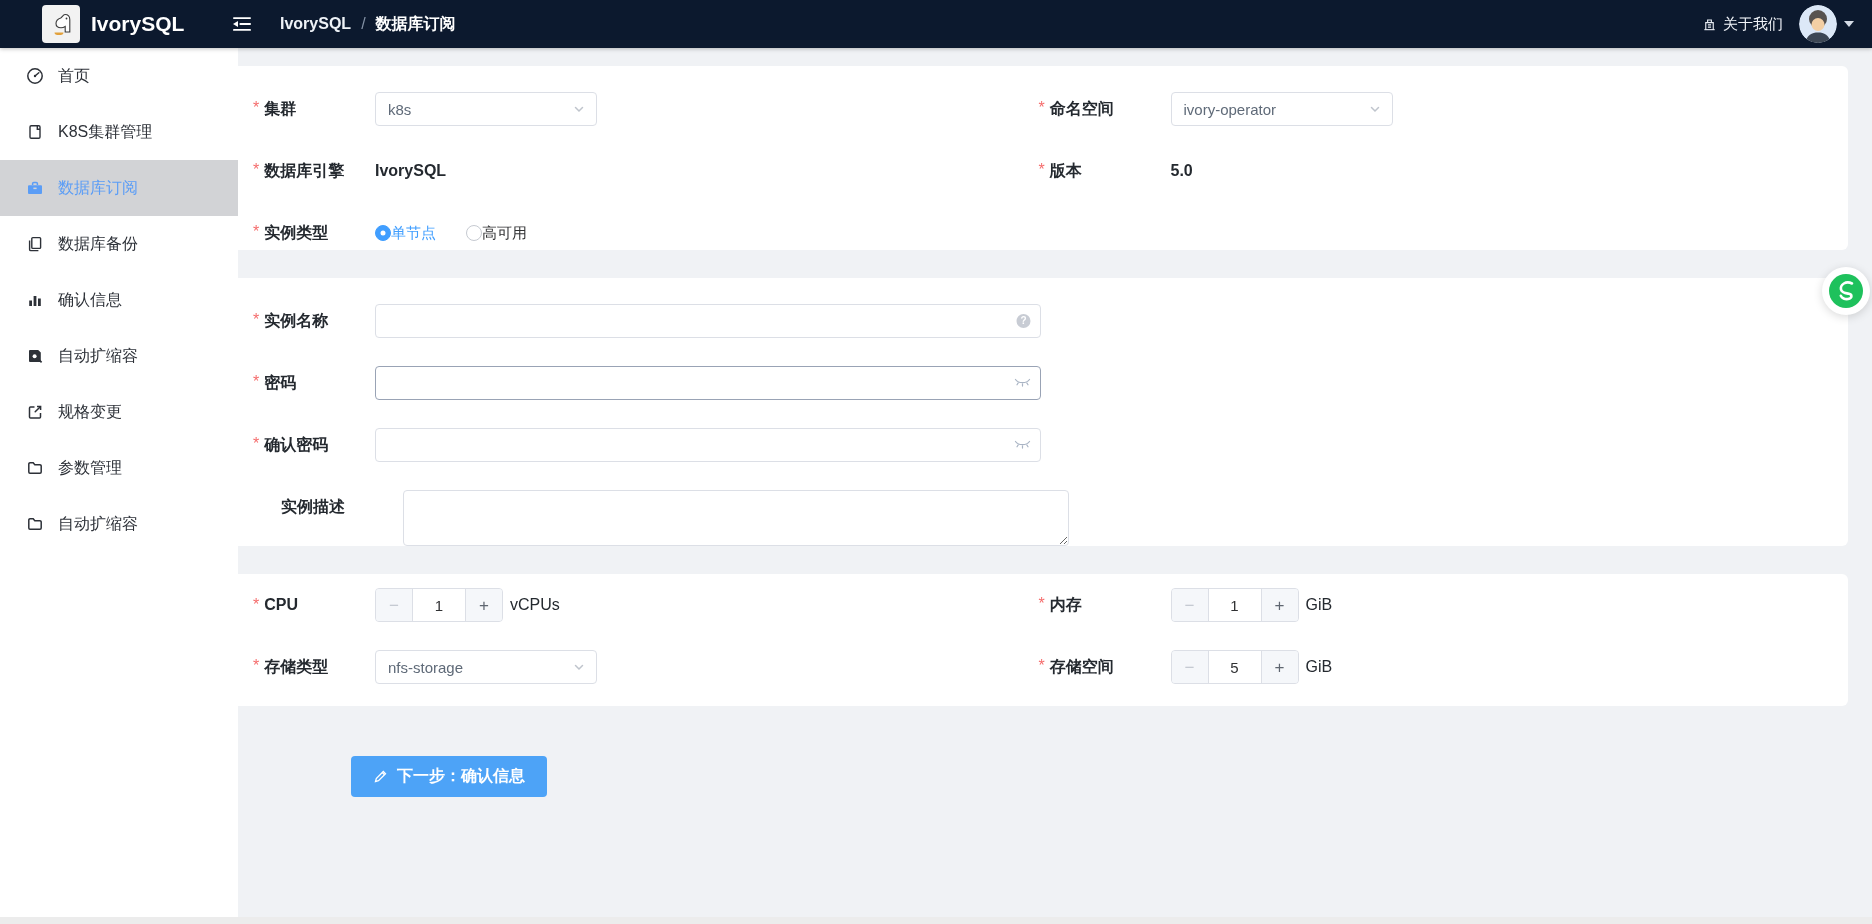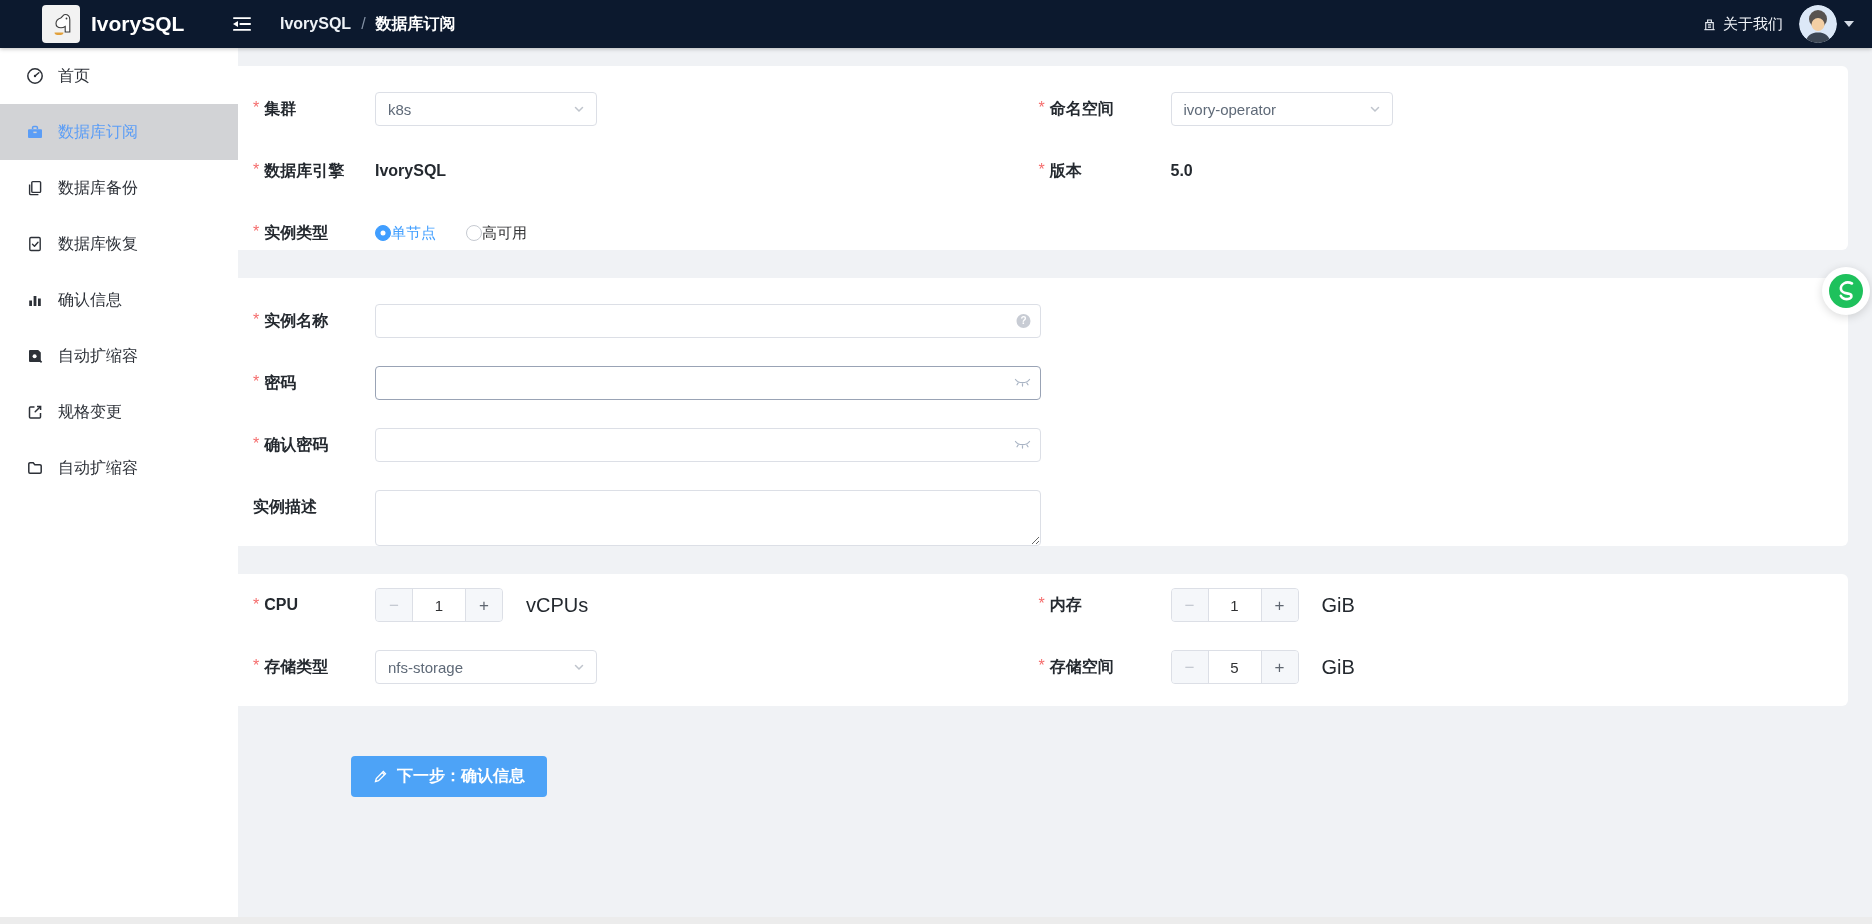--- a/index.html
+++ b/index.html
@@ -71,21 +71,21 @@
   .desc-textarea {
     width:666px; height:56px; border:1px solid #dcdfe6; border-radius:4px;
     padding:7px 12px; font-size:15px; color:#303133; outline:none; resize:both;
     font-family:"Liberation Sans", sans-serif;
   }
 
   .stepper { display:flex; height:34px; border:1px solid #dcdfe6; border-radius:4px; overflow:hidden; background:#f5f7fa; flex:none; }
   .step-btn { width:36px; background:#f5f7fa; border:none; font-size:17px; color:#5f6670; cursor:pointer; line-height:1; padding:0; }
   .step-btn.disabled { color:#c3c8d0; cursor:not-allowed; }
   .step-input { width:54px; border:none; border-left:1px solid #dcdfe6; border-right:1px solid #dcdfe6; text-align:center; font-size:15px; color:#303133; outline:none; background:#fff; }
-  .unit { margin-left:23px; font-size:20px; color:#24292f; }
+  .unit { margin-left:7px; font-size:16px; color:#24292f; }
 
   .next-btn {
     margin:28px 0 0 122px; height:41px; padding:0 22px; background:#4da3f7; color:#fff;
     border:none; border-radius:4px; font-size:16px; font-weight:600;
     display:inline-flex; align-items:center; gap:9px; cursor:pointer;justify-content:flex-end;
   }
 
   
   .float-widget { position:absolute; top:267px; right:2px; width:48px; height:48px; z-index:30; cursor:pointer; }
   .float-widget .disc { width:48px; height:48px; border-radius:50%; background:#fff; box-shadow:0 2px 10px rgba(0,0,0,.15); display:flex; align-items:center; justify-content:center; }
@@ -156,20 +156,29 @@
     <span class="s-icon">
       <svg viewBox="0 0 18 18" width="18" height="18" fill="none" stroke="currentColor" stroke-width="1.5">
           <circle cx="9" cy="9" r="7.2"></circle>
           <path d="M9 9 L12.8 5.8" stroke-linecap="round"></path>
           <circle cx="9" cy="9" r="1.2" fill="currentColor" stroke="none"></circle>
         </svg>
     </span>
     <span class="s-lbl">首页</span>
   </div>
 
+  <div class="side-item">
+    <span class="s-icon">
+      <svg viewBox="0 0 18 18" width="18" height="18" fill="none" stroke="currentColor" stroke-width="1.4">
+          <rect x="4" y="2.8" width="10" height="12.4" rx="1.2"></rect>
+          <path d="M11.3 2.8 v3.4 h2.7"></path>
+        </svg>
+    </span>
+    <span class="s-lbl">K8S集群管理</span>
+  </div>
 
 
   <div class="side-item active">
     <span class="s-icon">
       <svg viewBox="0 0 18 18" width="18" height="18">
           <path d="M3 6.2 h12 a1 1 0 0 1 1 1 V14 a1 1 0 0 1 -1 1 H3 a1 1 0 0 1 -1 -1 V7.2 a1 1 0 0 1 1 -1z" fill="currentColor"></path>
           <path d="M6.6 6 V4.6 A1.2 1.2 0 0 1 7.8 3.4 h2.4 a1.2 1.2 0 0 1 1.2 1.2 V6" fill="none" stroke="currentColor" stroke-width="1.5"></path>
           <rect x="7.4" y="8.6" width="3.2" height="1.5" fill="#d2d3d6"></rect>
         </svg>
     </span>
@@ -179,29 +188,20 @@
   <div class="side-item">
     <span class="s-icon">
       <svg viewBox="0 0 18 18" width="18" height="18" fill="none" stroke="currentColor" stroke-width="1.4">
           <rect x="5.8" y="2.6" width="8.8" height="10.8" rx="1"></rect>
           <path d="M3.6 5.4 v9 a1.2 1.2 0 0 0 1.2 1.2 h7.6"></path>
         </svg>
     </span>
     <span class="s-lbl">数据库备份</span>
   </div>
 
-  <div class="side-item">
-    <span class="s-icon">
-      <svg viewBox="0 0 18 18" width="18" height="18" fill="none" stroke="currentColor" stroke-width="1.4">
-          <rect x="3.8" y="2.5" width="10.4" height="13" rx="1.2"></rect>
-          <path d="M6.5 9.2 l2 2 L12 7.3" stroke-linecap="round" stroke-linejoin="round"></path>
-        </svg>
-    </span>
-    <span class="s-lbl">数据库恢复</span>
-  </div>
 
   <div class="side-item">
     <span class="s-icon">
       <svg viewBox="0 0 18 18" width="18" height="18" fill="currentColor">
           <rect x="3.2" y="9.5" width="2.8" height="5.5"></rect>
           <rect x="7.6" y="5" width="2.8" height="10"></rect>
           <rect x="12" y="7.5" width="2.8" height="7.5"></rect>
         </svg>
     </span>
     <span class="s-lbl">确认信息</span>
@@ -222,20 +222,28 @@
     <span class="s-icon">
       <svg viewBox="0 0 18 18" width="18" height="18" fill="none" stroke="currentColor" stroke-width="1.5">
           <path d="M14.5 10 v4 a1 1 0 0 1 -1 1 h-9 a1 1 0 0 1 -1 -1 v-9 a1 1 0 0 1 1 -1 h4"></path>
           <path d="M11 3.4 h3.6 V7"></path>
           <path d="M14.3 3.7 L9.2 8.8" stroke-linecap="round"></path>
         </svg>
     </span>
     <span class="s-lbl">规格变更</span>
   </div>
 
+  <div class="side-item">
+    <span class="s-icon">
+      <svg viewBox="0 0 18 18" width="18" height="18" fill="none" stroke="currentColor" stroke-width="1.5">
+          <path d="M2.8 5 a1.2 1.2 0 0 1 1.2 -1.2 h3.2 l1.6 2 h5.2 A1.2 1.2 0 0 1 15.2 7 v6 a1.2 1.2 0 0 1 -1.2 1.2 H4 A1.2 1.2 0 0 1 2.8 13 z"></path>
+        </svg>
+    </span>
+    <span class="s-lbl">参数管理</span>
+  </div>
 
   <div class="side-item">
     <span class="s-icon">
       <svg viewBox="0 0 18 18" width="18" height="18" fill="none" stroke="currentColor" stroke-width="1.5">
           <path d="M2.8 5 a1.2 1.2 0 0 1 1.2 -1.2 h3.2 l1.6 2 h5.2 A1.2 1.2 0 0 1 15.2 7 v6 a1.2 1.2 0 0 1 -1.2 1.2 H4 A1.2 1.2 0 0 1 2.8 13 z"></path>
         </svg>
     </span>
     <span class="s-lbl">自动扩缩容</span>
   </div>
 
@@ -365,21 +373,21 @@
                 <path d="M8.5 7.4 v2.2"></path>
                 <path d="M12.8 6.4 L14 8.3"></path>
               </svg>
           </span>
         </div>
       </div>
     </div>
 
     <div class="frow single">
       <div class="fcell" style="align-items:flex-start;">
-        <span class="f-label" style="margin-top:7px;">
+        <span class="f-label" style="margin-top:7px;margin-left:28px;">
             <span>实例描述</span>
           </span>
         <textarea class="desc-textarea" style=""></textarea>
       </div>
     </div>
   </section>
 
   
   <section class="card compact">
     <div class="frow">

